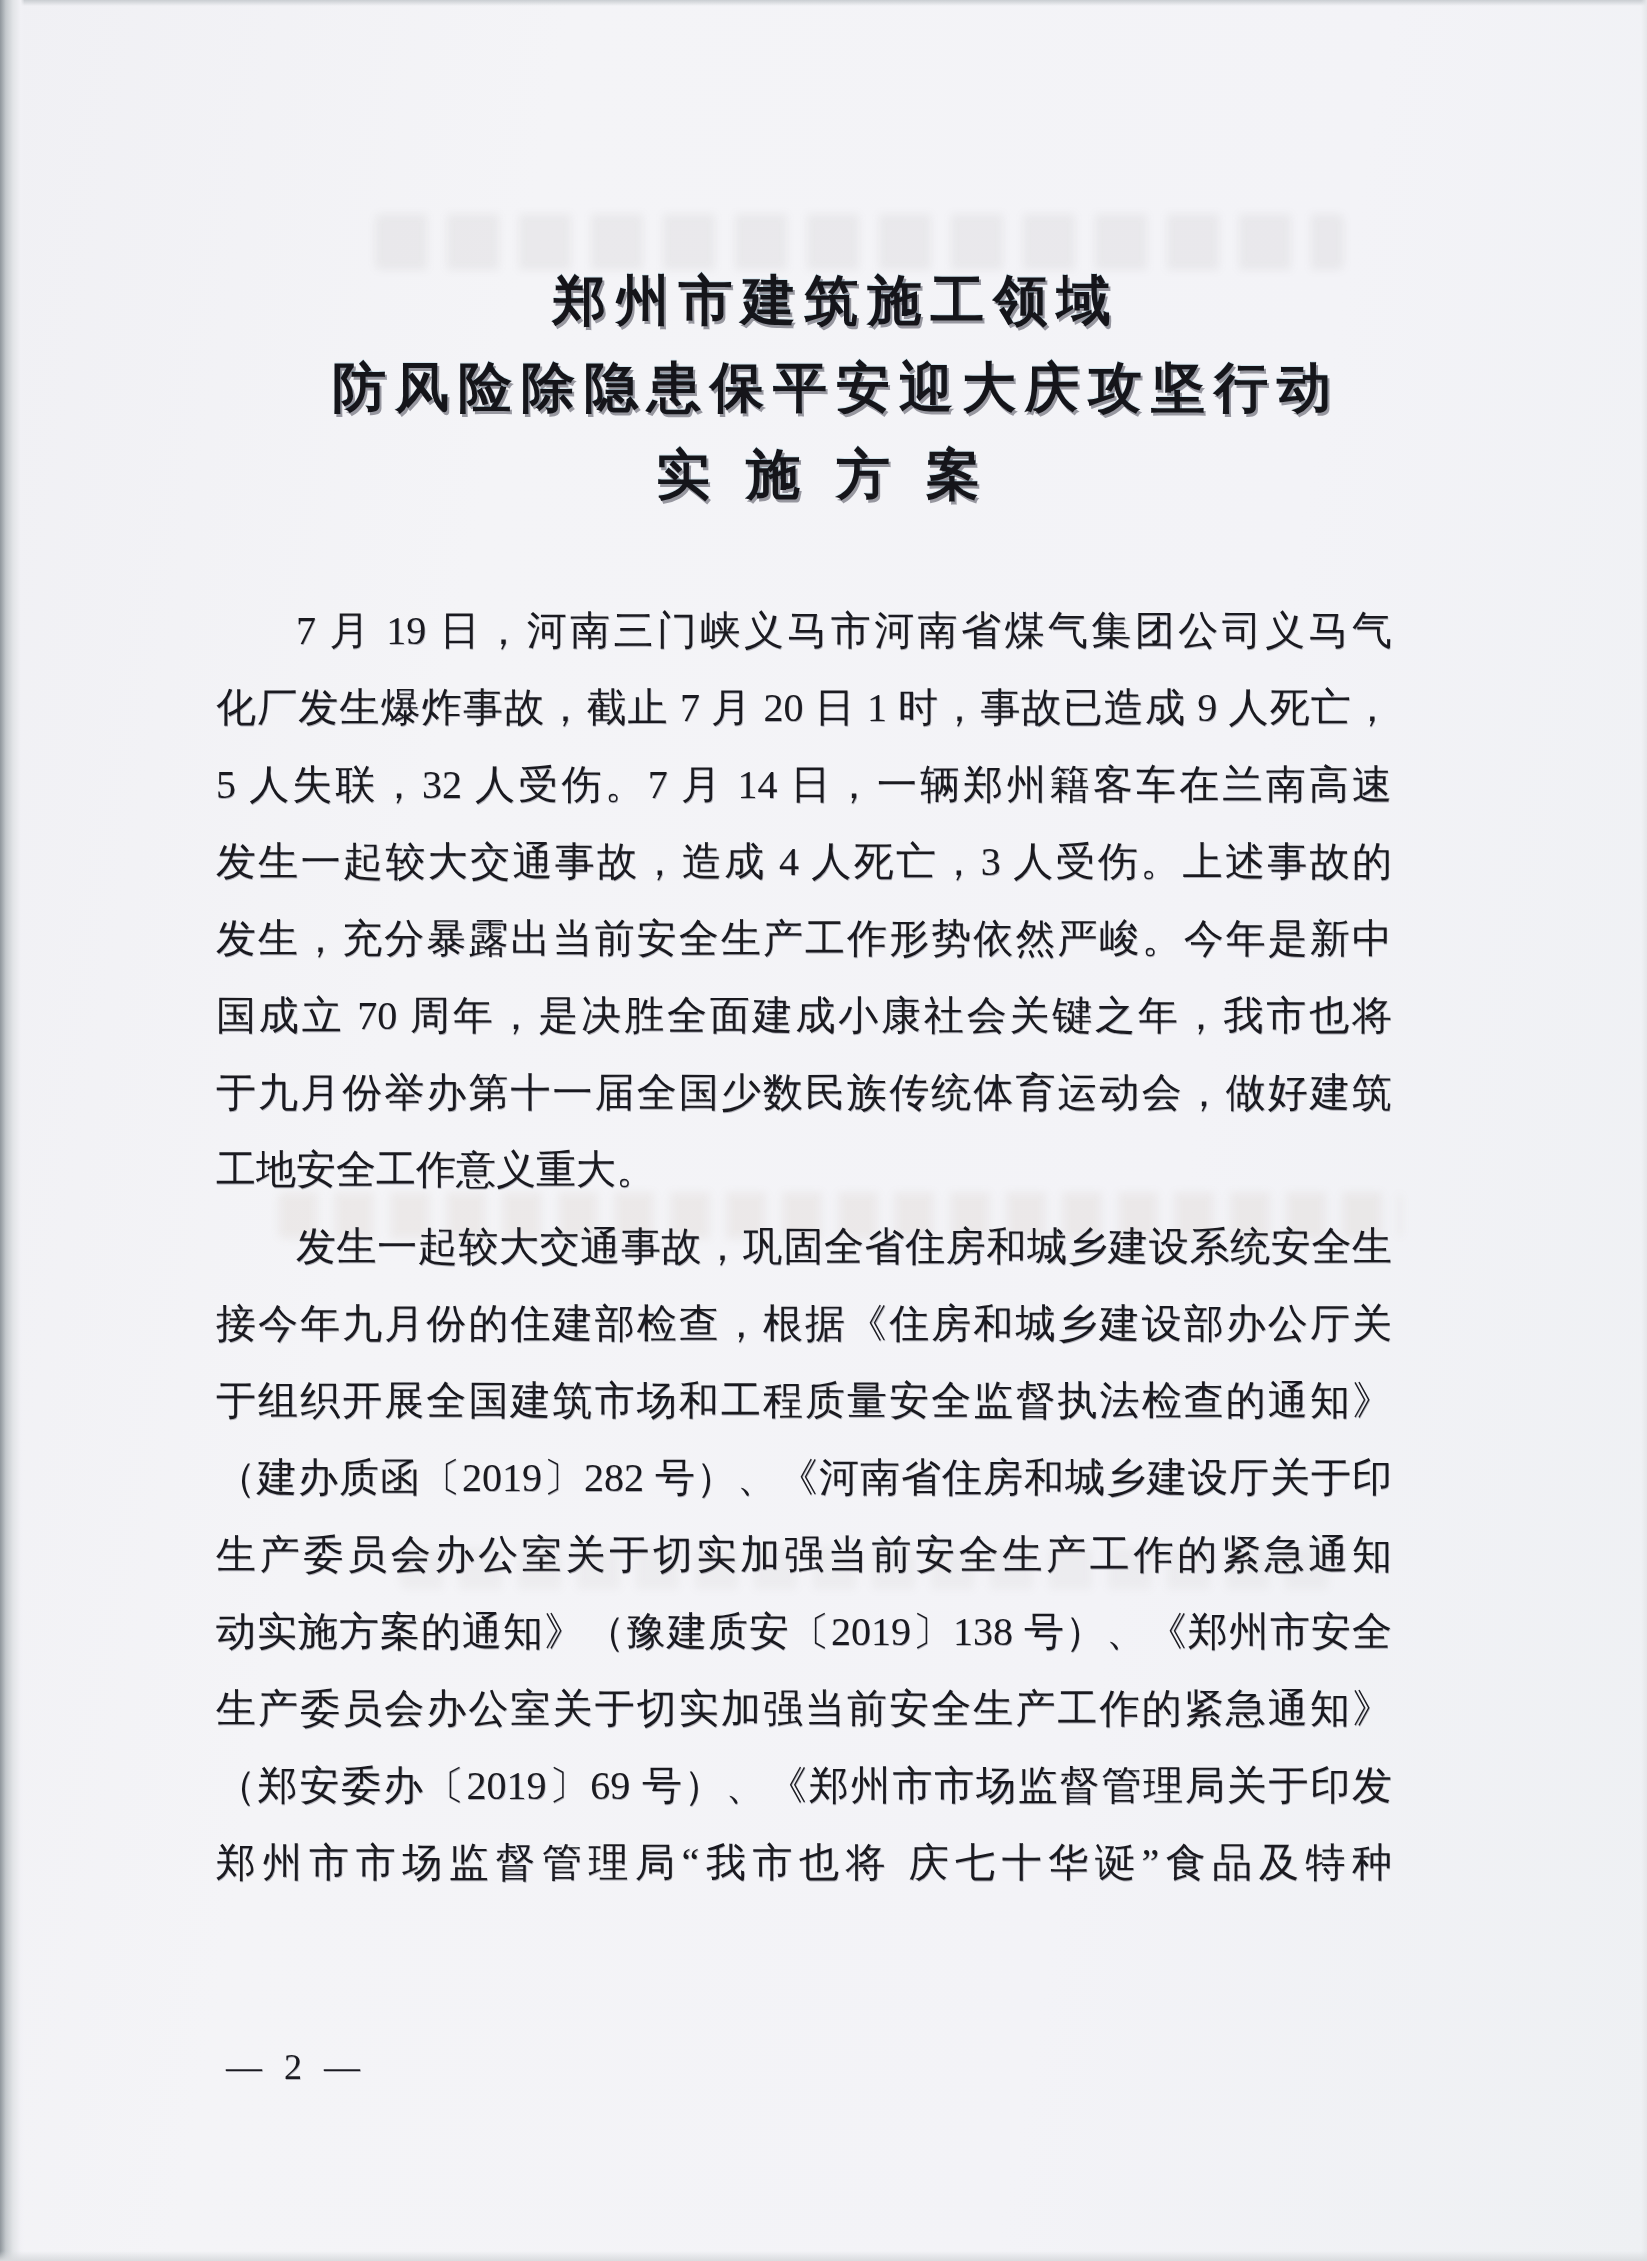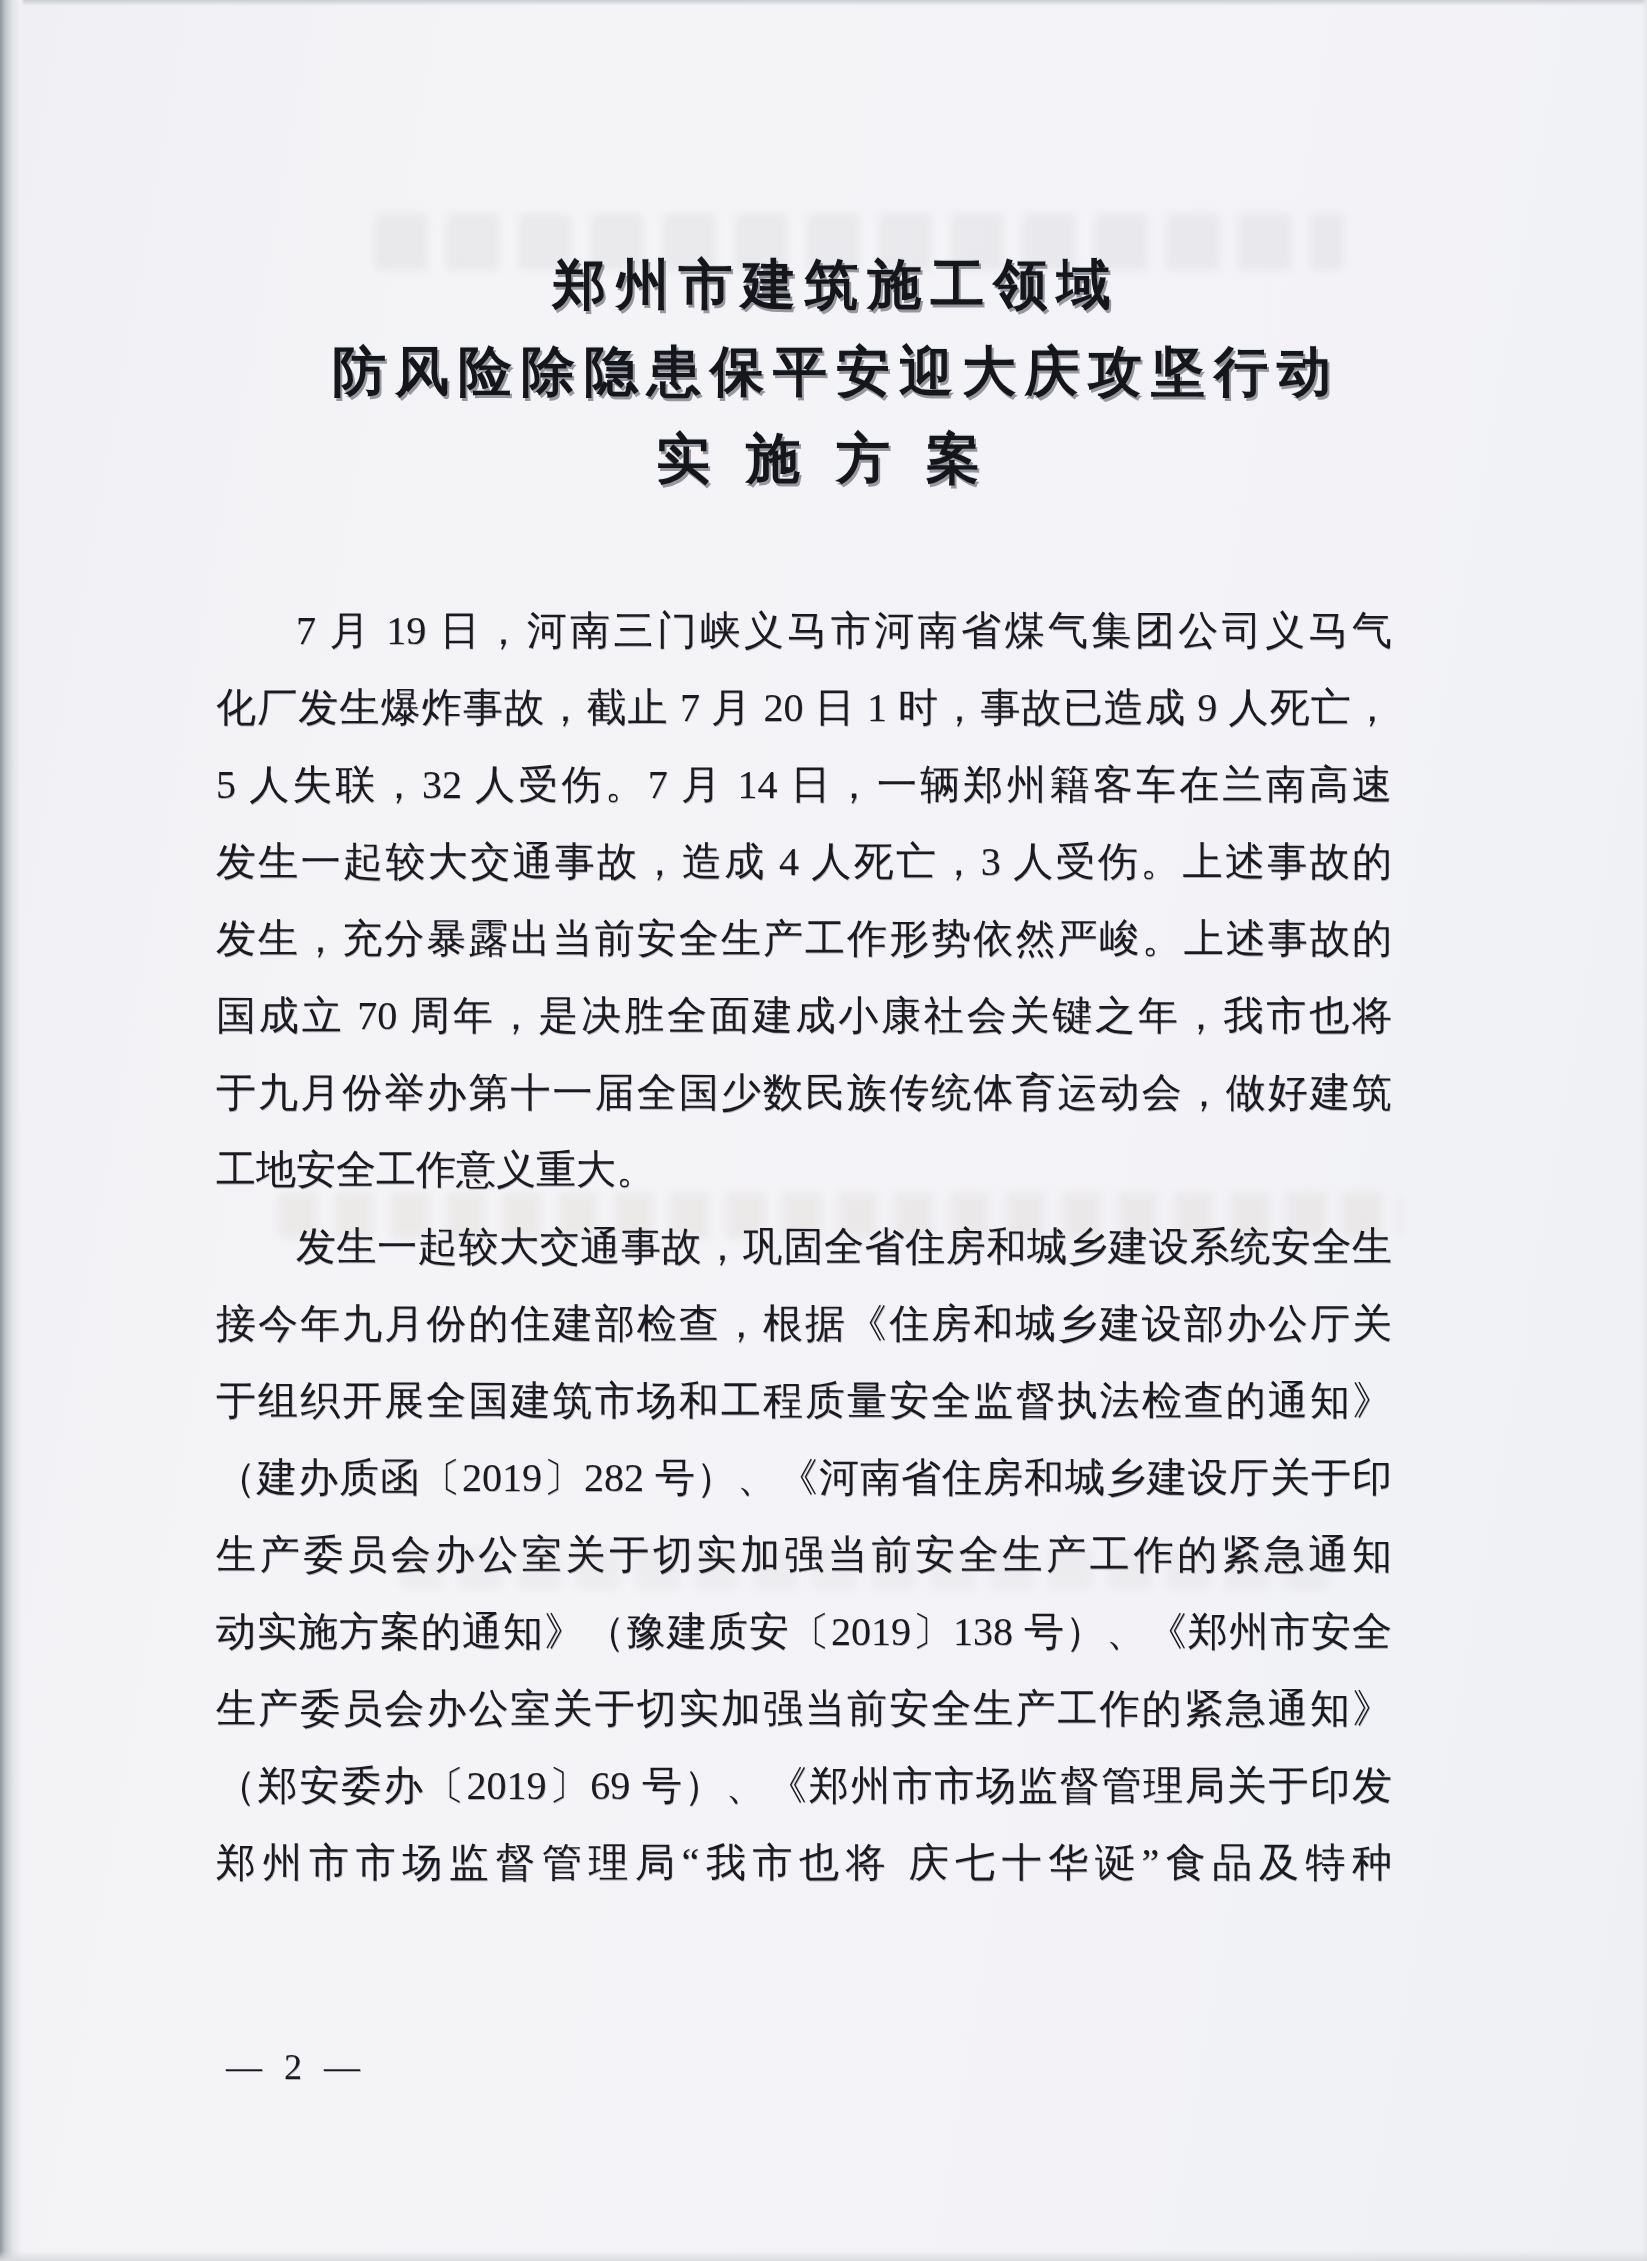--- a/index.html
+++ b/index.html
@@ -30,21 +30,21 @@
   
   .ghost{position:absolute;filter:blur(4.5px);border-radius:6.5px;}
   .ghost-1{top:214px;left:375px;width:969px;height:56px;opacity:.5;
     background:repeating-linear-gradient(90deg,rgba(120,115,112,0.17) 0 52px,rgba(120,115,112,0) 52px 72px);}
   .ghost-2{top:1192px;left:278px;width:1124px;height:47px;opacity:.55;
     background:repeating-linear-gradient(90deg,rgba(150,122,92,0.15) 0 40px,rgba(150,122,92,0) 40px 56px);}
   .ghost-3{top:1548px;left:400px;width:937px;height:41px;opacity:.5;
     background:repeating-linear-gradient(90deg,rgba(130,122,112,0.12) 0 43px,rgba(130,122,112,0) 43px 59px);}
   
   .title-block{
-    position:absolute;left:216px;top:242px;width:1176px;padding-left:32px;
+    position:absolute;left:216px;top:258px;width:1176px;padding-left:32px;
     text-align:center;color:#15151a;font-weight:bold;
     font-size:54px;line-height:87px;letter-spacing:9px;
     text-shadow:0 -1.3px 0 rgba(110,185,215,0.22), 1.9px 2.6px 0.6px rgba(25,25,40,0.42);
   }
   .title-line{white-space:nowrap;}
   .title-line-spaced{letter-spacing:36px;}
   
   .body-block{
     position:absolute;left:216px;top:592px;width:1176px;
     color:var(--ink);font-size:40px;line-height:77px;
@@ -77,21 +77,21 @@
     <div class="title-line">郑州市建筑施工领域</div>
     <div class="title-line">防风险除隐患保平安迎大庆攻坚行动</div>
     <div class="title-line title-line-spaced">实施方案</div>
   </div>
 
   <div class="body-block" id="body-block">
       <div class="line indent justify">7 月 19 日，河南三门峡义马市河南省煤气集团公司义马气</div>
       <div class="line justify">化厂发生爆炸事故，截止 7 月 20 日 1 时，事故已造成 9 人死亡，</div>
       <div class="line justify">5 人失联，32 人受伤。7 月 14 日，一辆郑州籍客车在兰南高速</div>
       <div class="line justify">发生一起较大交通事故，造成 4 人死亡，3 人受伤。上述事故的</div>
-      <div class="line justify">发生，充分暴露出当前安全生产工作形势依然严峻。上述事故的</div>
+      <div class="line justify">发生，充分暴露出当前安全生产工作形势依然严峻。今年是新中</div>
       <div class="line justify">国成立 70 周年，是决胜全面建成小康社会关键之年，我市也将</div>
       <div class="line justify">于九月份举办第十一届全国少数民族传统体育运动会，做好建筑</div>
       <div class="line">工地安全工作意义重大。</div>
       <div class="line indent justify">发生一起较大交通事故，巩固全省住房和城乡建设系统安全生</div>
       <div class="line justify">接今年九月份的住建部检查，根据《住房和城乡建设部办公厅关</div>
       <div class="line justify">于组织开展全国建筑市场和工程质量安全监督执法检查的通知》</div>
       <div class="line justify">（建办质函〔2019〕282 号）、《河南省住房和城乡建设厅关于印</div>
       <div class="line justify">生产委员会办公室关于切实加强当前安全生产工作的紧急通知</div>
       <div class="line justify">动实施方案的通知》（豫建质安〔2019〕138 号）、《郑州市安全</div>
       <div class="line justify">生产委员会办公室关于切实加强当前安全生产工作的紧急通知》</div>

